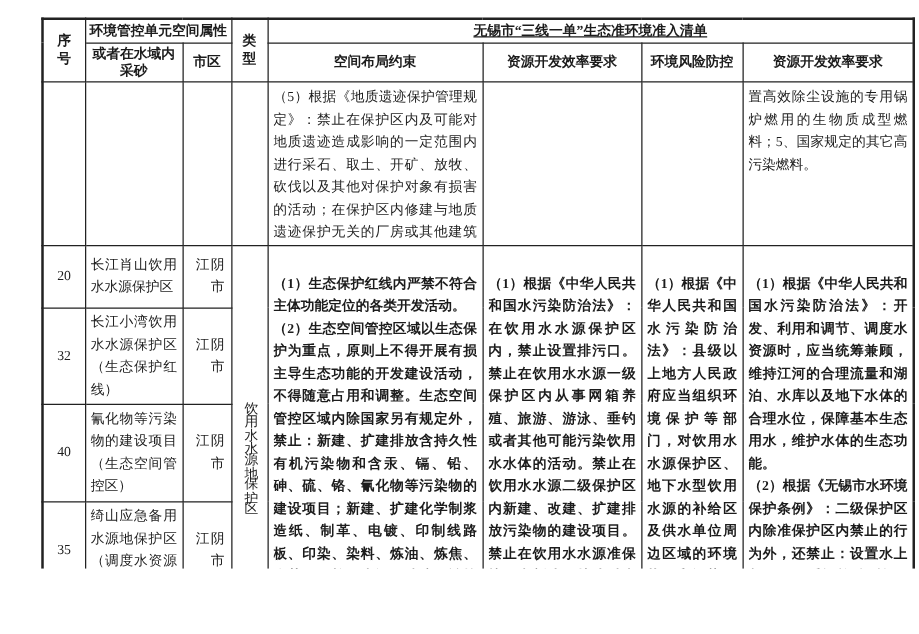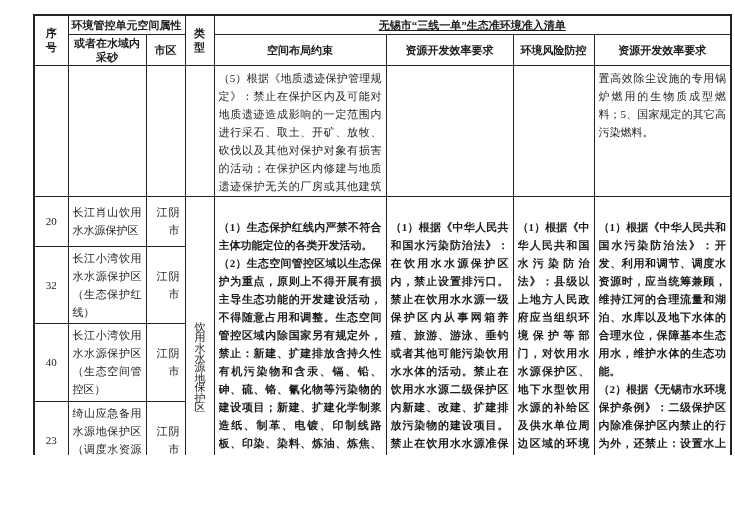--- a/index.html
+++ b/index.html
@@ -123,26 +123,26 @@
     </tr>
 
     <tr style="height:62px">
       <td class="c-no">32</td>
       <td class="c-name">长江小湾饮用水水源保护区（生态保护红线）</td>
       <td class="c-dist">江阴市</td>
     </tr>
 
     <tr style="height:78px">
       <td class="c-no">40</td>
-      <td class="c-name">长江小湾饮用水水源保护区（生态空间管控区）</td>
+      <td class="c-name">氰化物等污染物的建设项目（生态空间管控区）</td>
       <td class="c-dist">江阴市</td>
     </tr>
 
     <tr style="height:62px">
-      <td class="c-no">23</td>
+      <td class="c-no">35</td>
       <td class="c-name">绮山应急备用水源地保护区（调度水资源时）</td>
       <td class="c-dist">江阴市</td>
     </tr>
 
     <tr style="height:35px">
       <td class="c-no">24</td>
       <td class="c-name">
             <div class="clip" style="height:33px">绮山应急备用水源地保</div>
           </td>
       <td class="c-dist">江阴市</td>

